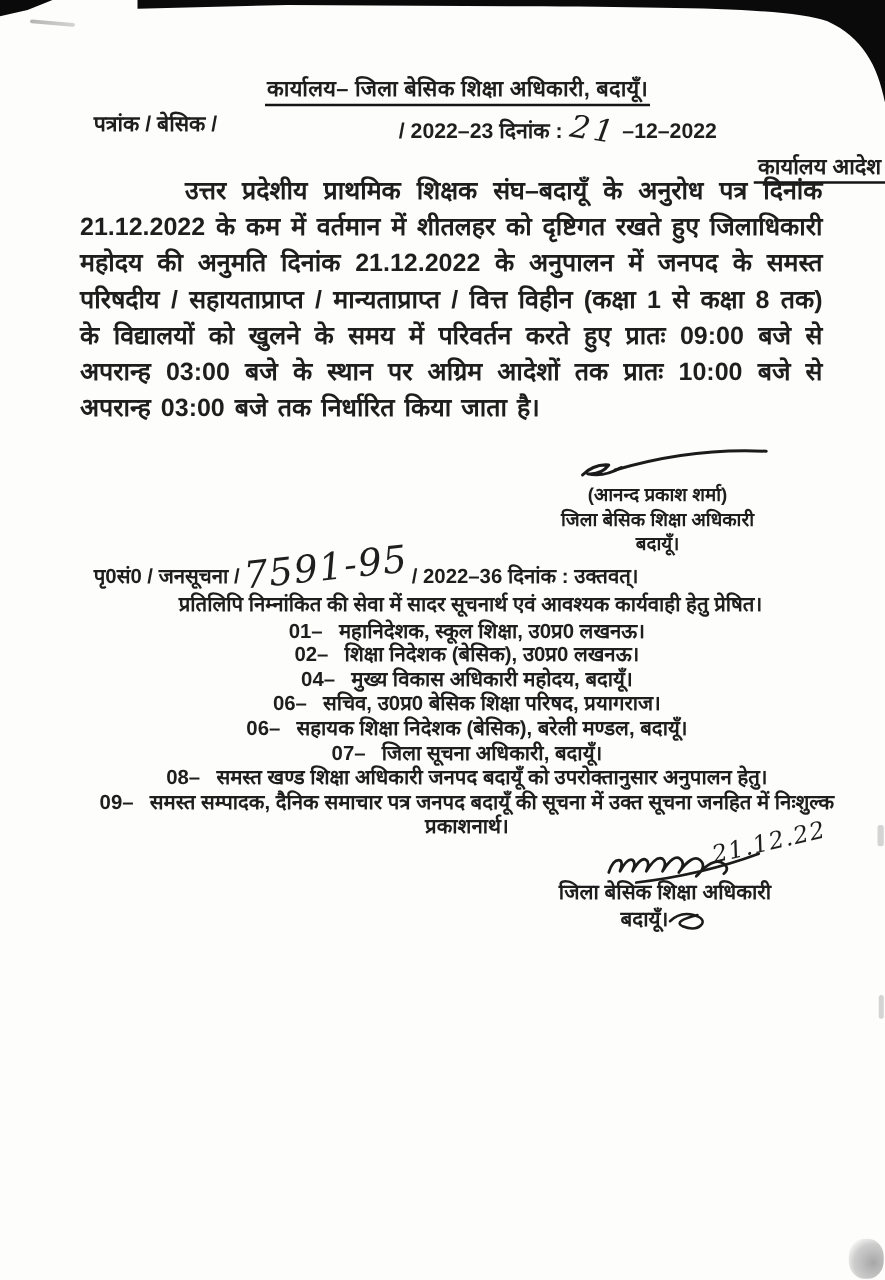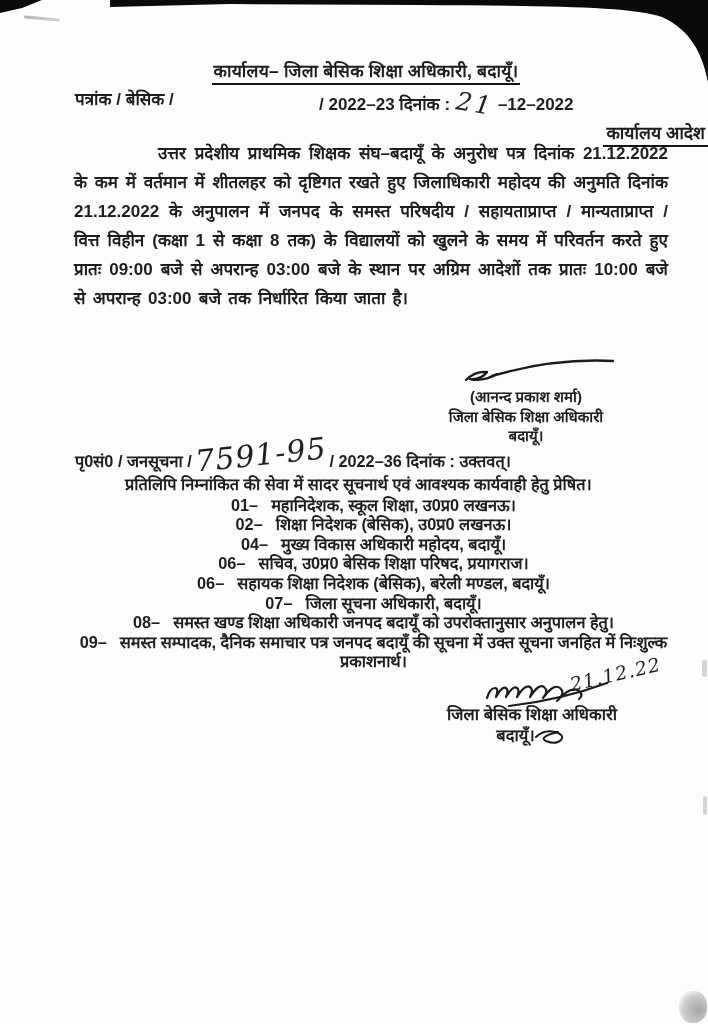--- a/index.html
+++ b/index.html
@@ -38,21 +38,21 @@
     display:inline-block;font-size:25px;transform:rotate(9deg);
     position:relative;top:2px;margin:0 4px 0 6px;letter-spacing:3px;
   }
   .order-heading-wrap{position:absolute;top:120px;left:0;width:100%;text-align:right;}
   .order-heading{
     display:inline-block;font-size:17.5px;font-weight:700;
     border-bottom:2.5px solid #151515;padding:0 3px 1px;
   }
   
   .para{
-    position:absolute;left:74px;width:594px;font-size:17px;line-height:29px;
+    position:absolute;left:64px;width:594px;font-size:20px;line-height:29px;
     text-align:justify;text-indent:84px;word-spacing:2.5px;
   }
   #para1{top:139px;}
   #para2{top:284px;}
   
   .sig1{
     position:absolute;top:354px;left:420px;width:212px;text-align:center;
     font-size:15px;line-height:19.5px;
   }
   .sig1 .scrawl{height:33px;position:relative;}
@@ -60,21 +60,21 @@
   
   .endorsement{
     position:absolute;top:447px;left:75px;width:597px;
     font-size:16.3px;line-height:19.6px;
   }
   .ref-line{position:relative;height:28px;white-space:nowrap;z-index:2;}
   .hw-ref{
     display:inline-block;font-size:30px;transform:rotate(-6deg);
     position:relative;top:-2px;margin:0 3px;letter-spacing:1px;
   }
-  .copy-intro{margin-left:50px;margin-bottom:1px;}
+  .copy-intro{margin-left:68px;margin-bottom:1px;}
   .copy-item{text-align:center;}
   .copy-item .no{margin-right:13px;}
   
   .sig2{
     position:absolute;top:666px;left:413px;width:238px;text-align:center;
     font-size:16.5px;line-height:19px;
   }
   .sig2 .scrawl-area{position:relative;height:39px;}
   .sig2 .scrawl-area svg{position:absolute;left:68px;top:2px;}
   .hw-date{

